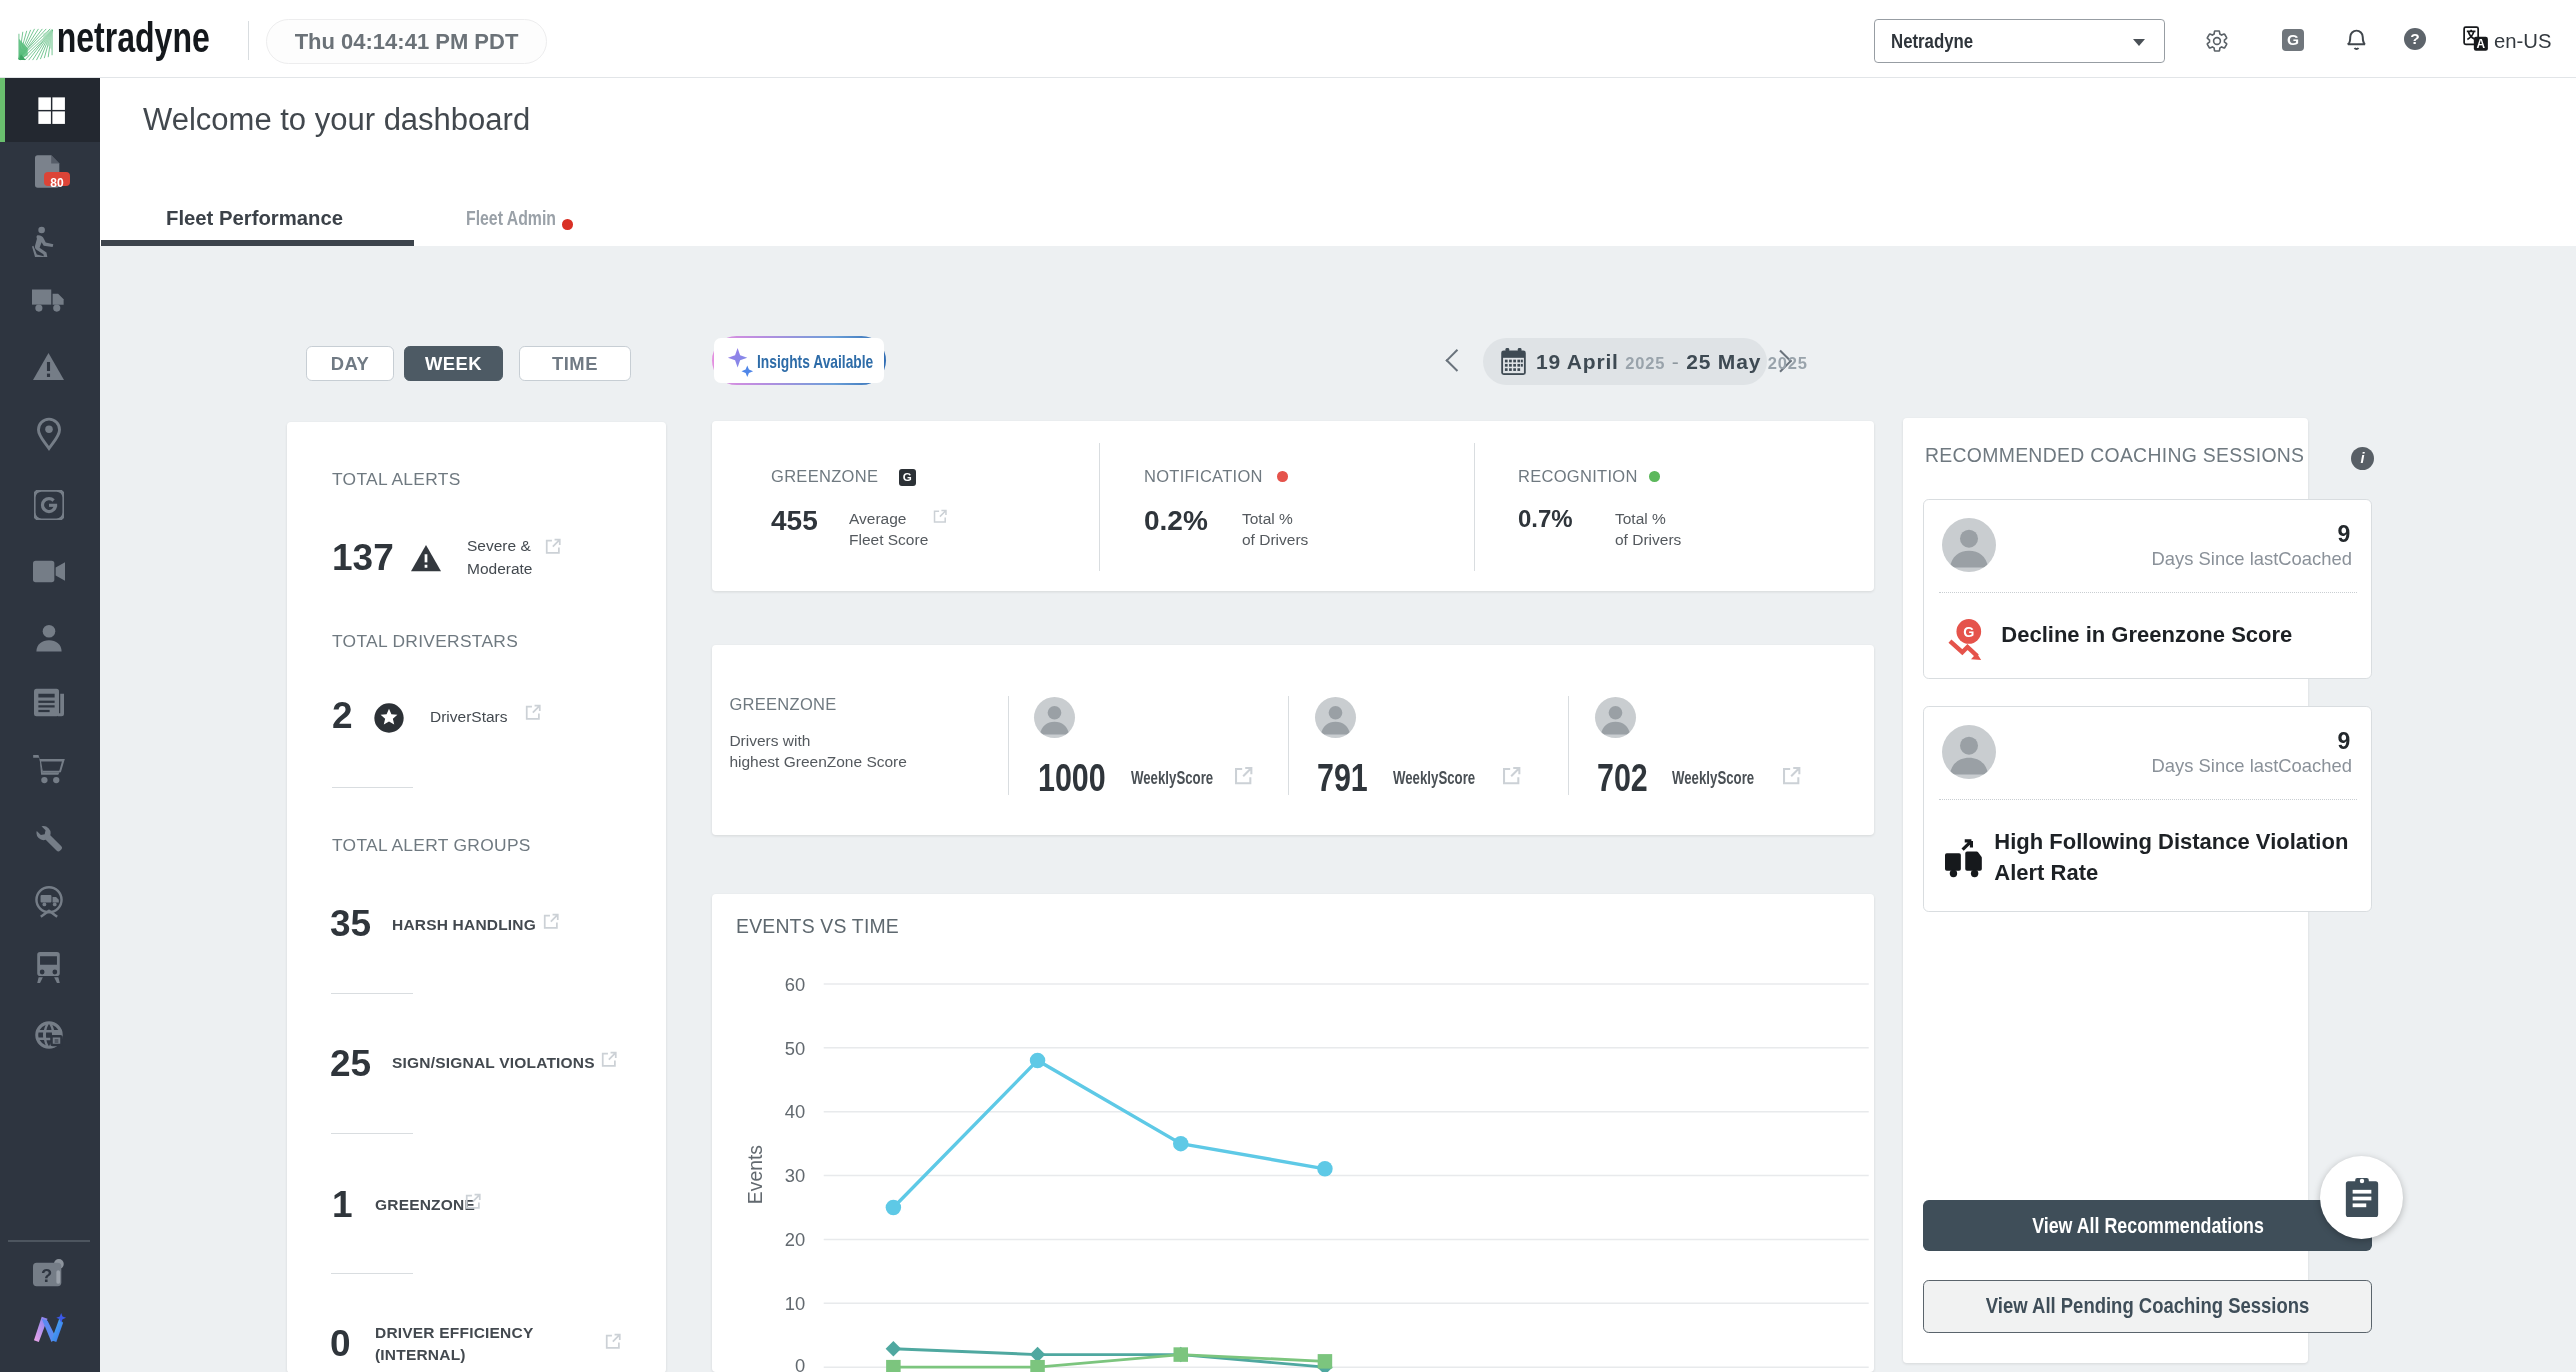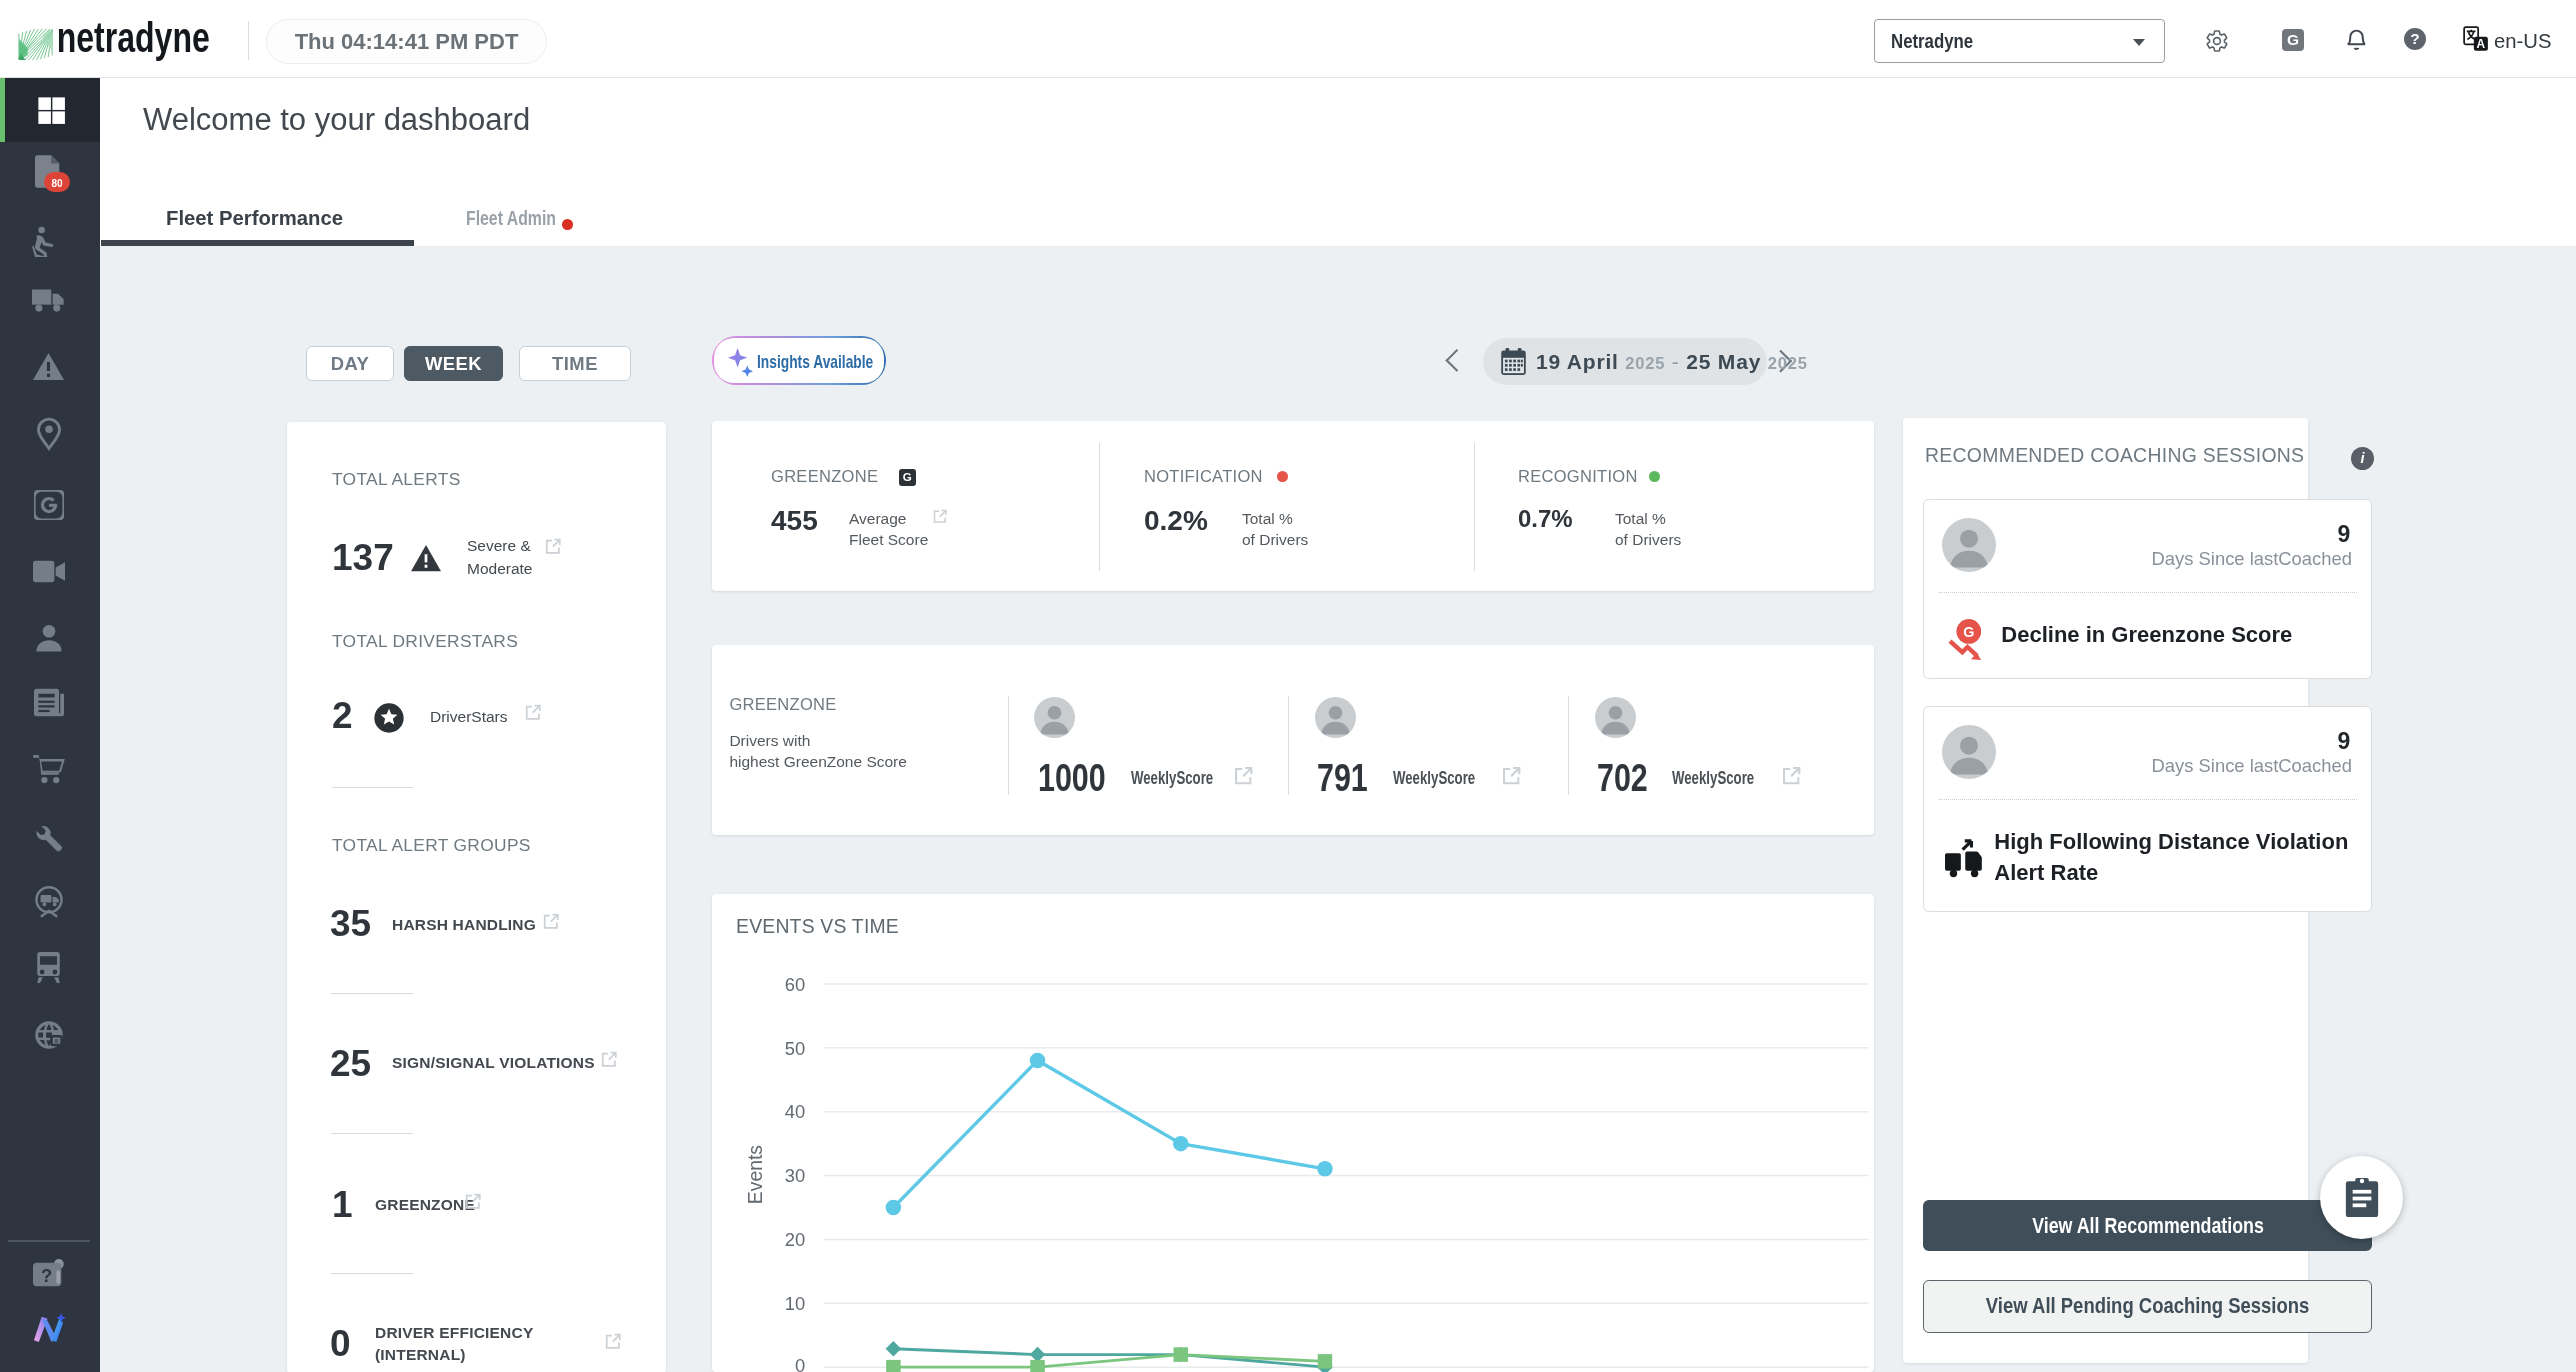--- a/index.html
+++ b/index.html
@@ -16,38 +16,38 @@
 #orgsel .c { position:absolute; right:19.4px; top:18.4px; width:0; height:0; border-left:6.8px solid transparent; border-right:6.8px solid transparent; border-top:7.7px solid #4a5056; }
 .gsq { position:absolute; left:2282px; top:29px; width:22px; height:22px; background:#70767c; border-radius:3.9px; color:#fff; font-weight:bold; font-size:15.5px; text-align:center; line-height:22px; }
 .qcirc { position:absolute; left:2404px; top:28px; width:22px; height:22px; background:#5d646b; border-radius:50%; color:#fff; font-weight:bold; font-size:15.5px; text-align:center; line-height:22px; }
 #enus { position:absolute; left:2494px; top:30px; font-size:20.3px; color:#33393f; }
 
 
 #sidebar { position:absolute; left:0; top:77px; width:100px; height:1295px; background:#2e3540; z-index:4; }
 #sideactive { position:absolute; left:0; top:0; width:100px; height:65px; background:#232830; }
 #sideactive .strip { position:absolute; left:0; top:0; width:4.8px; height:65px; background:#6abf6e; }
 .sicon { position:absolute; left:0; width:100px; text-align:center; }
-#badge80 { position:absolute; left:44px; top:95px; width:26px; height:20px; background:#dc4437; border-radius:11px; color:#fff; font-size:10px; font-weight:bold; text-align:center; line-height:23px; z-index:2; }
+#badge80 { position:absolute; left:44px; top:95px; width:26px; height:14px; background:#dc4437; border-radius:4px; color:#fff; font-size:12px; font-weight:bold; text-align:center; line-height:23px; z-index:2; }
 #sbline { position:absolute; left:7.7px; top:1163px; width:82px; height:1.9px; background:#4d555f; }
 
 
 #welcome { position:absolute; left:143px; top:102px; font-size:31px; color:#42484e; }
 #tab1 { position:absolute; left:166px; top:207px; font-size:20.3px; font-weight:bold; color:#3b4148; }
 #tab2 { position:absolute; left:466px; top:207px; font-size:20.3px; font-weight:bold; color:#9aa1a8; transform:scaleX(0.78); transform-origin:left; }
 #tabdot { position:absolute; left:562px; top:219px; width:10.6px; height:10.6px; border-radius:50%; background:#d93025; }
 #tabline { position:absolute; left:101px; top:240px; width:313px; height:5.8px; background:#3d444c; }
 #contentbg { position:absolute; left:100px; top:246px; width:2476px; height:1127px; background:#edf0f2; }
 
 
 .segbtn { position:absolute; top:346px; height:35px; border-radius:5.8px; font-size:18.4px; font-weight:bold; text-align:center; border:1px solid #c7ced4; background:#fff; color:#707a84; letter-spacing:0.5px; }
 #btnday { left:306px; width:88px; line-height:33px; }
 #btnweek { left:404px; width:99px; background:#4d5a64; border-color:#4d5a64; color:#fff; line-height:33px; }
 #btnmonth { left:519px; width:112px; line-height:33px; }
 #insights { position:absolute; left:712px; top:336px; width:174px; height:49px; border-radius:25px; background:linear-gradient(90deg,#e48fe0,#b58de0 30%,#6b9fd8 70%,#2f6cb3); padding:1.9px; }
-#insights .inner { width:100%; height:100%; border-radius:20px; background:#fff; position:relative; }
+#insights .inner { width:100%; height:100%; border-radius:7px; background:#fff; position:relative; }
 #insights .txt { position:absolute; left:43px; top:13.6px; font-size:18.4px; font-weight:bold; color:#2e6ca8; white-space:nowrap; transform:scaleX(0.75); transform-origin:left; }
 .chev { position:absolute; width:15.5px; height:15.5px; border-top:2.9px solid #6a737c; border-right:2.9px solid #6a737c; }
 #chevL { left:1449px; top:353px; transform:rotate(-135deg); }
 #chevR { left:1773px; top:353px; transform:rotate(45deg); }
 #datepill { position:absolute; left:1483px; top:338px; width:284px; height:47px; border-radius:24px; background:#dfe3e6; }
 #datepill .dt { position:absolute; left:53px; top:11.6px; font-size:21px; white-space:nowrap; letter-spacing:0.8px; }
 #datepill b { color:#3e4a53; font-weight:bold; }
 #datepill span.y { font-size:16.5px; color:#99a3ab; font-weight:bold; }
 
 

